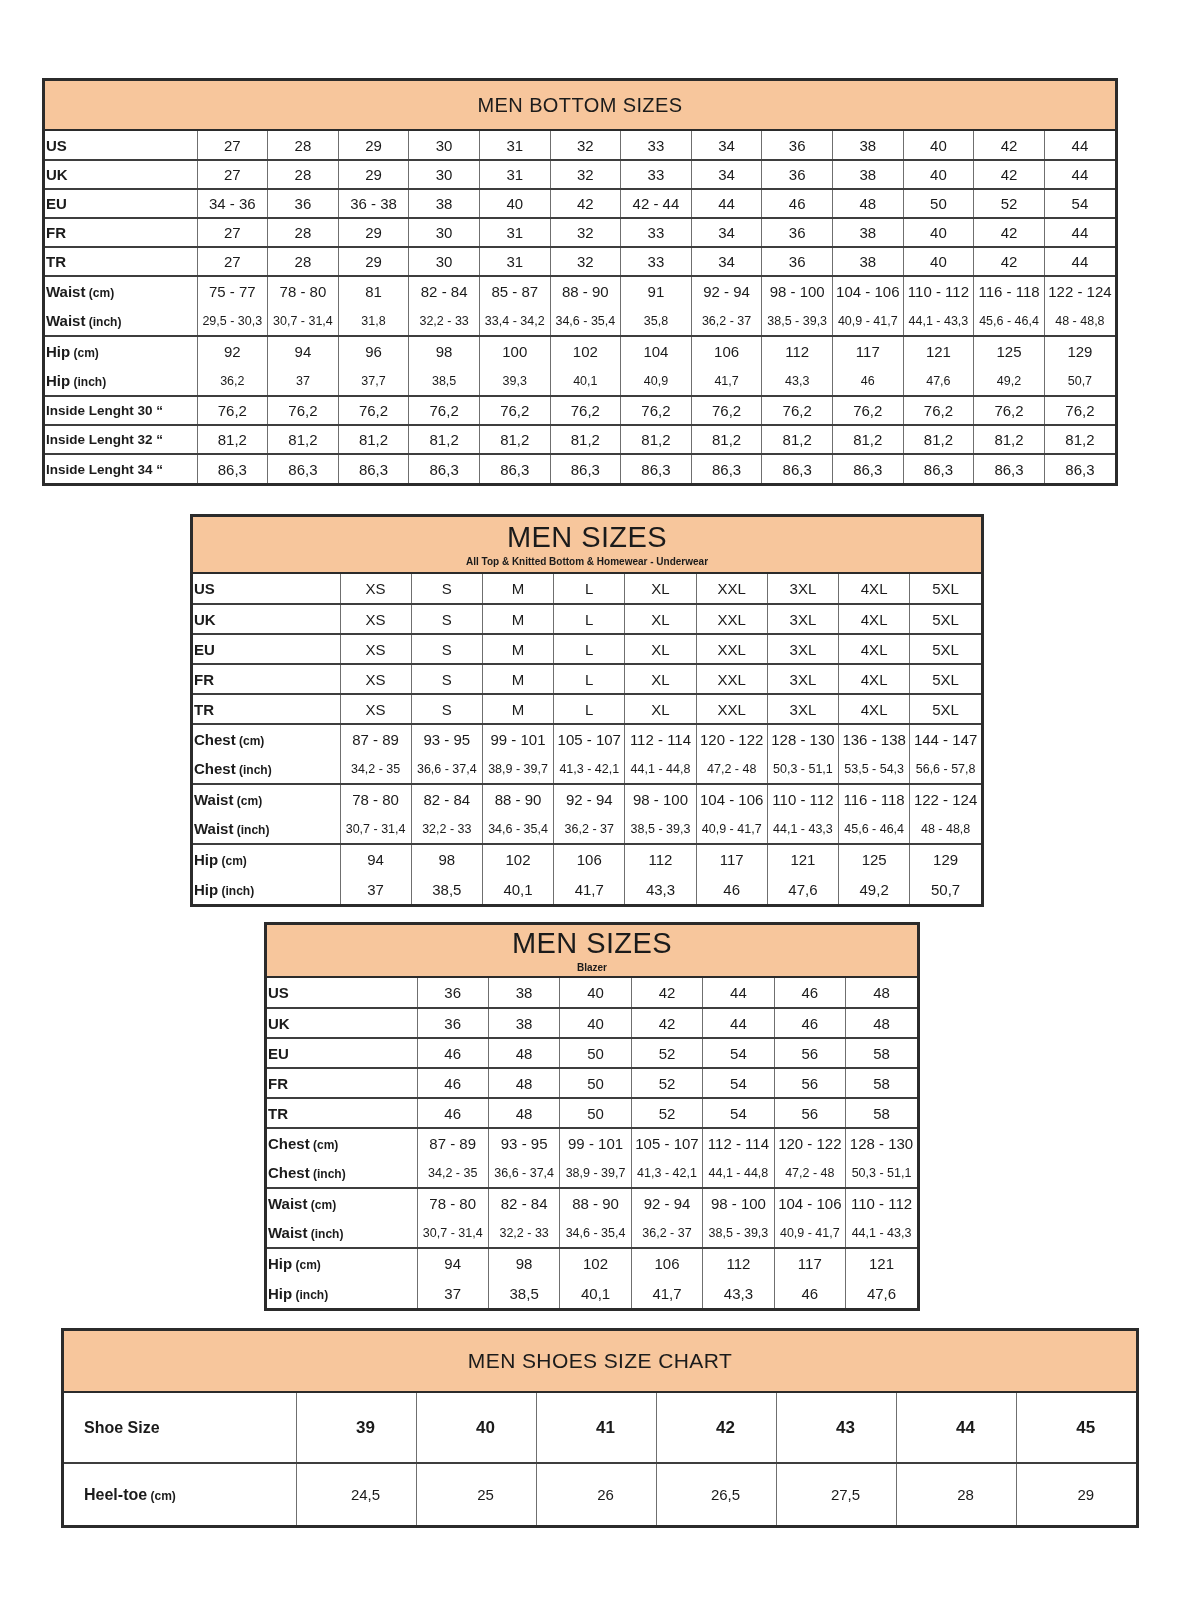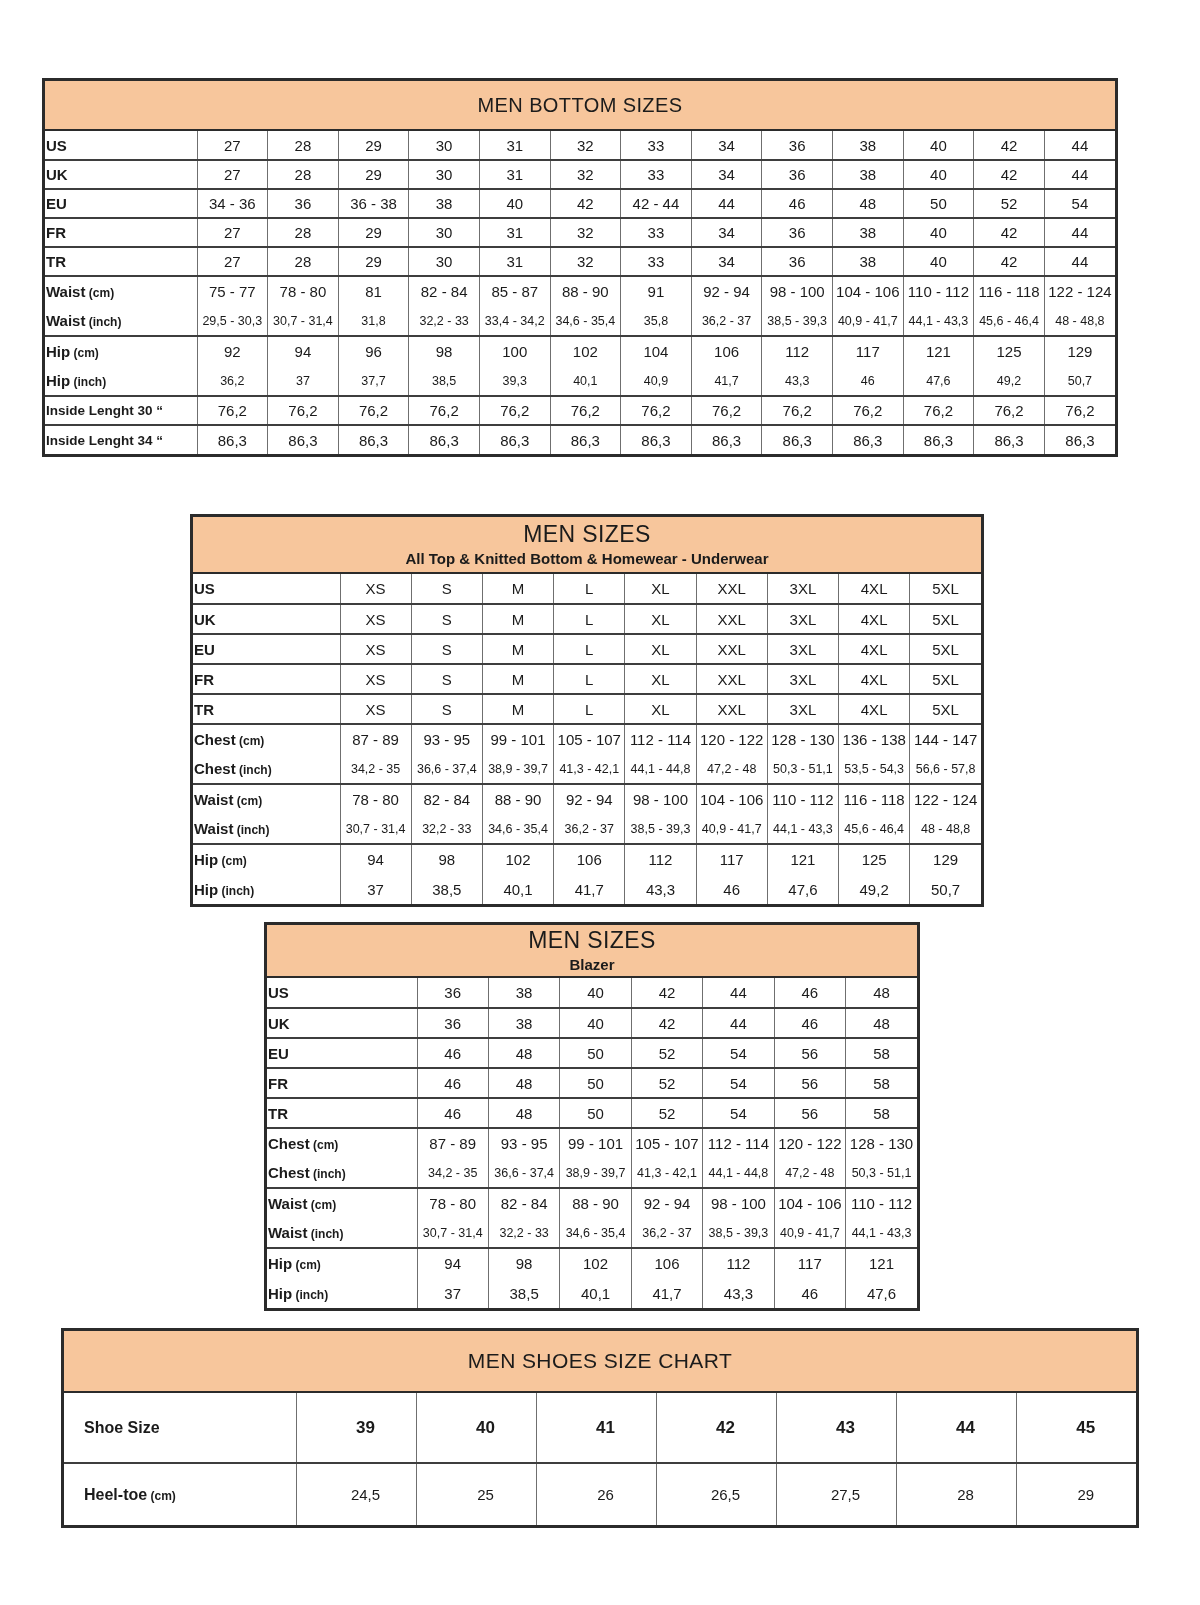--- a/index.html
+++ b/index.html
@@ -21,23 +21,23 @@
     background:#F7C69C;
     text-align:center;
     border-bottom:2.5px solid #2b2b2b;
     display:flex; flex-direction:column; justify-content:center;
   }
   #t1 .hdr { height:50px; }
   #t2 .hdr { height:57px; }
   #t3 .hdr { height:53px; }
   #t4 .hdr { height:62px; }
   .title { font-weight:400; font-size:20px; letter-spacing:.4px; line-height:1.1; }
-  #t2 .title, #t3 .title { font-size:23px; }
+  #t2 .title, #t3 .title { font-size:29px; }
   #t4 .title { font-size:21px; }
-  .subtitle { font-weight:700; font-size:15px; margin-top:2px; }
+  .subtitle { font-weight:700; font-size:10px; margin-top:2px; }
 
   table.size-table { border-collapse:collapse; width:100%; table-layout:fixed; }
   .size-table td {
     border-top:2px solid #3e3e3e;
     border-bottom:2px solid #3e3e3e;
     border-left:1px solid #6f6f6f;
     border-right:1px solid #6f6f6f;
     text-align:center;
     font-size:15px;
     padding:0 1px;
@@ -246,20 +246,36 @@
             <td>76,2</td>
             <td>76,2</td>
             <td>76,2</td>
             <td>76,2</td>
             <td>76,2</td>
             <td>76,2</td>
             <td>76,2</td>
             <td>76,2</td>
           </tr>
           <tr class="labelsmall">
+            <td class="label"><span>Inside Lenght 32 “</span></td>
+            <td>81,2</td>
+            <td>81,2</td>
+            <td>81,2</td>
+            <td>81,2</td>
+            <td>81,2</td>
+            <td>81,2</td>
+            <td>81,2</td>
+            <td>81,2</td>
+            <td>81,2</td>
+            <td>81,2</td>
+            <td>81,2</td>
+            <td>81,2</td>
+            <td>81,2</td>
+          </tr>
+          <tr class="labelsmall">
             <td class="label"><span>Inside Lenght 34 “</span></td>
             <td>86,3</td>
             <td>86,3</td>
             <td>86,3</td>
             <td>86,3</td>
             <td>86,3</td>
             <td>86,3</td>
             <td>86,3</td>
             <td>86,3</td>
             <td>86,3</td>

